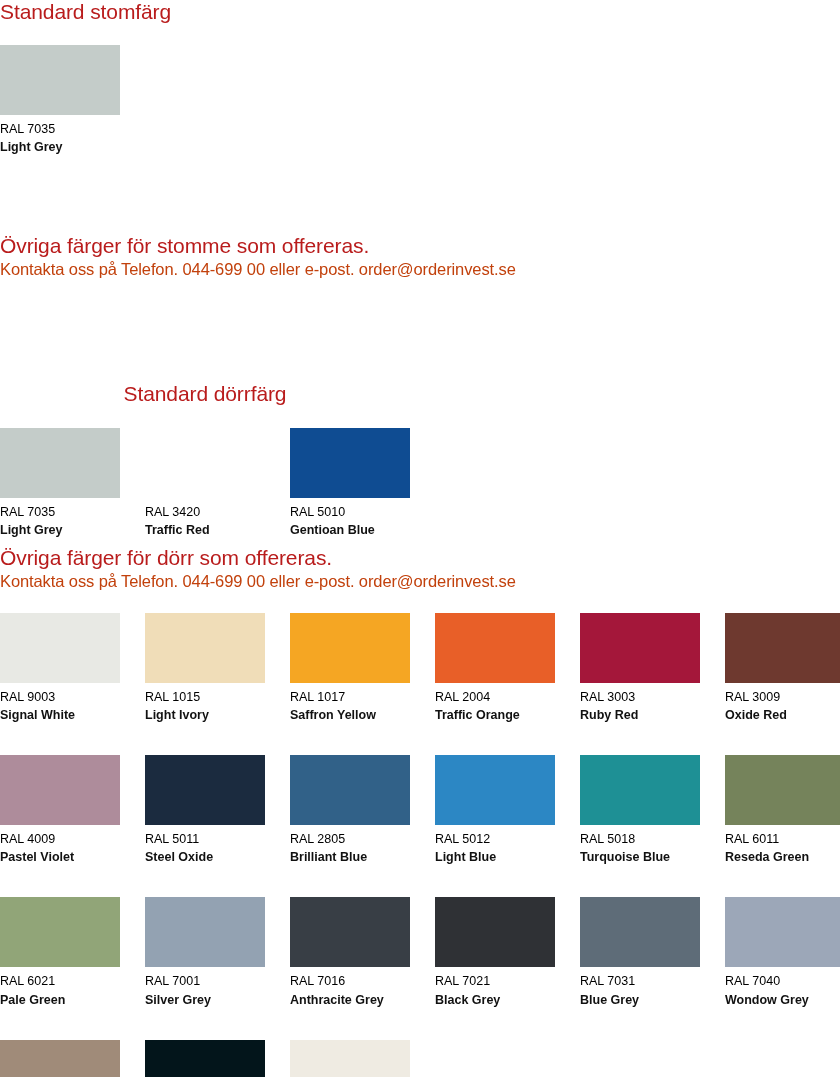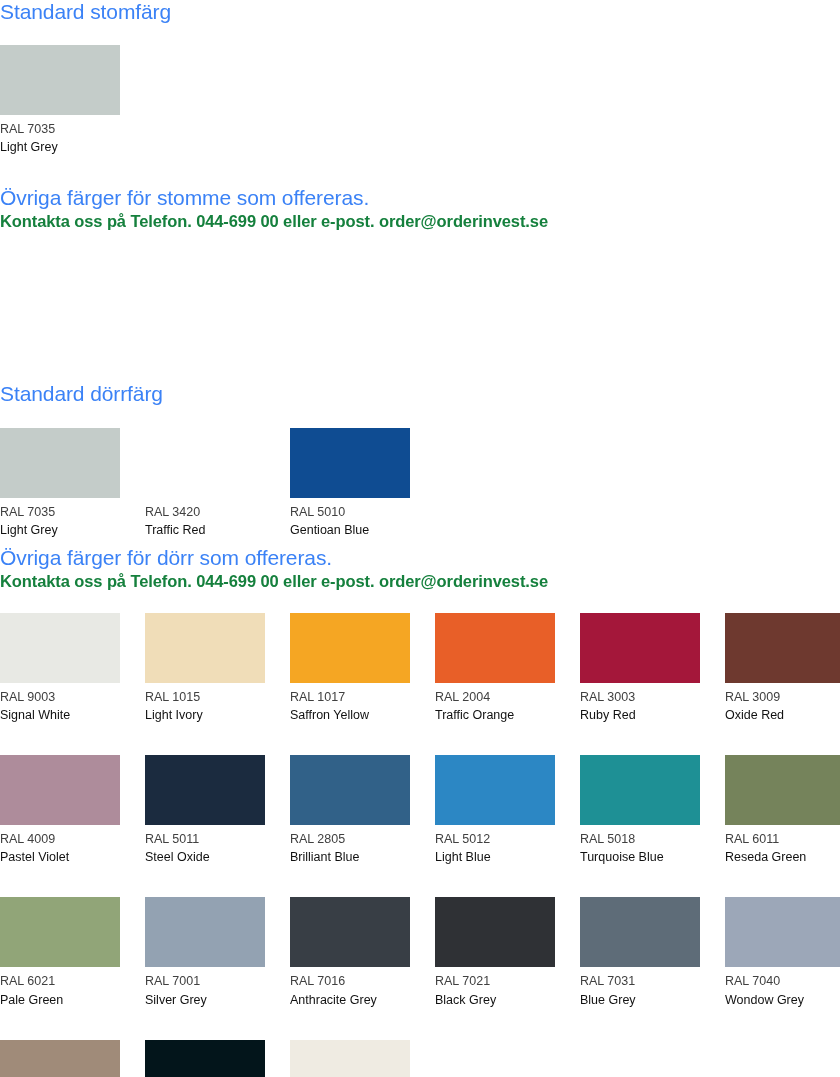--- a/index.html
+++ b/index.html
@@ -20,28 +20,28 @@
     height: 1077px;
     position: relative;
     box-sizing: border-box;
   }
 
   
   .section-title {
     font-size: 21px;
     font-weight: 400;
     letter-spacing: -0.1px;
-    color: #3b82f6;
+    color: #b91c1c;
     line-height: 1.15;
     margin: 0;
   }
   .section-subtitle {
     font-size: 16.5px;
-    font-weight: 700;
-    color: #15803d;
+    font-weight: 400;
+    color: #c2410c;
     line-height: 1.2;
     margin: 0;
     letter-spacing: -0.1px;
   }
 
   
   .swatch-row {
     display: flex;
     flex-wrap: nowrap;
     gap: 25px;
@@ -51,41 +51,42 @@
     flex: 0 0 120px;
   }
   .swatch-chip {
     width: 120px;
     height: 70px;
     display: block;
   }
   .swatch-code {
     font-size: 12.5px;
     line-height: 1.45;
-    color: #404040;
+    color: #000000;
     margin-top: 5px;
     white-space: nowrap;
   }
   .swatch-name {
     font-size: 12.5px;
     line-height: 1.45;
     color: #111111;
     white-space: nowrap;
+    font-weight: bold;
   }
 
   
   #sec-body-standard { position: absolute; left: 0; top: 0; }
   #sec-body-standard .section-title { margin-bottom: 21px; }
 
   #sec-body-other { position: absolute; left: 0; top: 186px; }
-  #sec-body-other .section-title { margin-bottom: 2px; }
+  #sec-body-other .section-title { margin-bottom: 2px; margin-top: 48px; }
   #sec-body-other .section-subtitle { margin-bottom: 20px; }
 
   #sec-door-standard { position: absolute; left: 0; top: 382px; }
-  #sec-door-standard .section-title { margin-bottom: 22px; }
+  #sec-door-standard .section-title { margin-bottom: 22px; text-align: center; }
 
   #sec-door-other { position: absolute; left: 0; top: 546px; }
   #sec-door-other .section-title { margin-bottom: 2px; }
   #sec-door-other .section-subtitle { margin-bottom: 21px; }
 
   #door-other-grid {
     display: flex;
     flex-direction: column;
     gap: 31px;
   }

